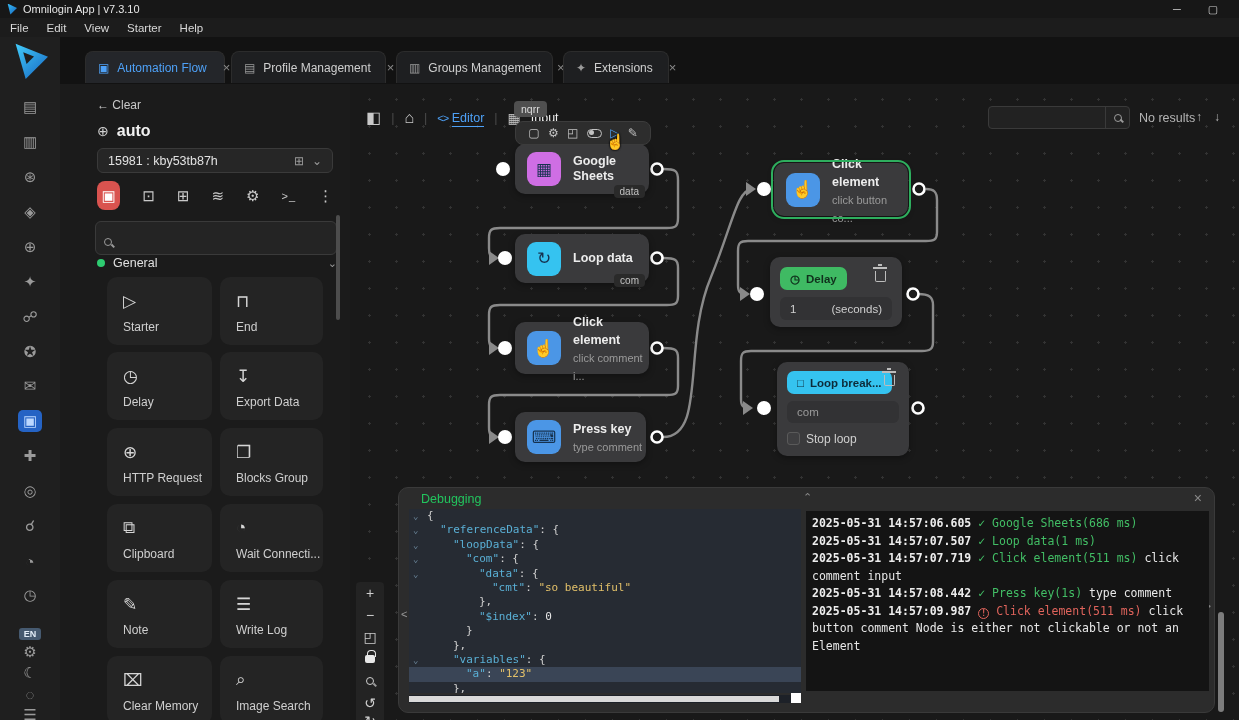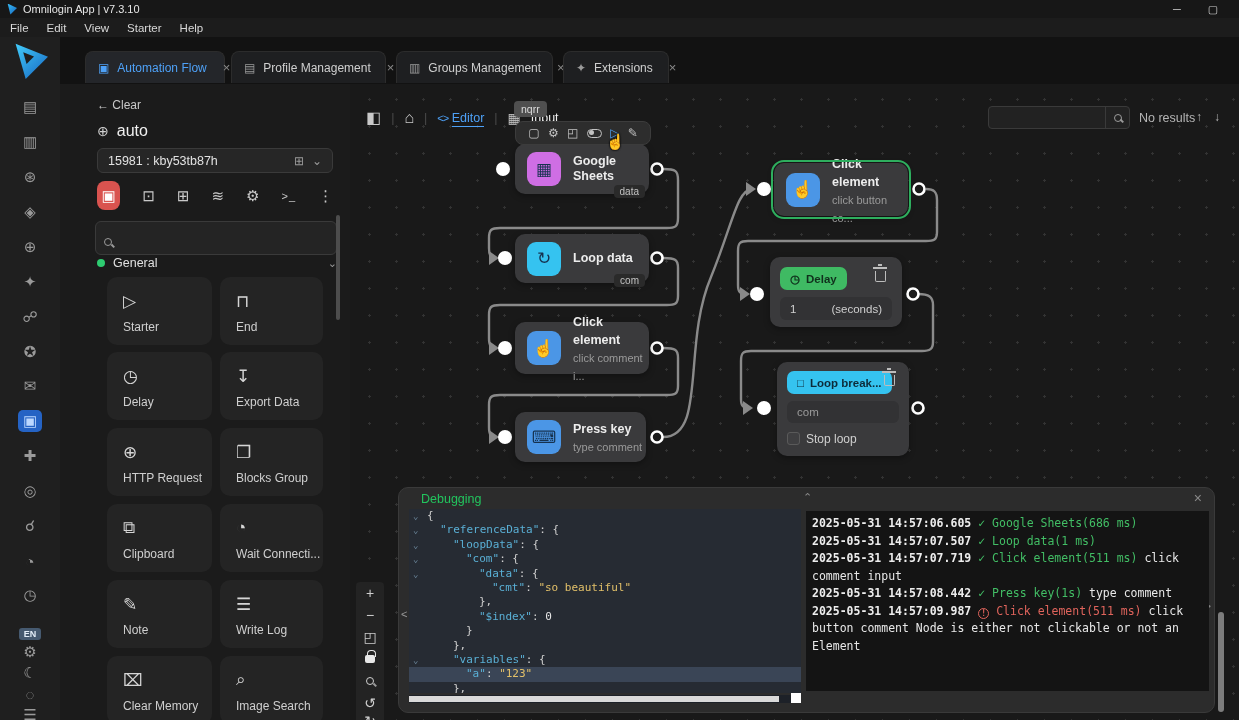--- a/index.html
+++ b/index.html
@@ -29,21 +29,21 @@
   .rail-logo { position:absolute; left:12px; top:6px; width:36px; height:36px; background:linear-gradient(135deg,#45d3ff,#1565c0); clip-path:polygon(10% 2%,100% 38%,38% 100%); }
   .rail-logo::after { content:""; position:absolute; left:10px; top:9px; width:12px; height:12px; background:#1f1f1f; clip-path:polygon(10% 2%,100% 38%,38% 100%); }
   .ritem { position:absolute; left:0; width:60px; height:26px; display:flex; align-items:center; justify-content:center; font-size:15px; color:#9a9a9a; }
   .ritem.active { color:#bcd8ff; }
   .ritem.active .rbg { background:#2563c4; border-radius:5px; width:24px; height:22px; display:flex; align-items:center; justify-content:center; }
   .lang { font-size:9px; font-weight:bold; color:#e3edf7; background:#465a70; border-radius:3px; padding:1px 5px; }
 
   
   .lpanel { left:60px; top:84px; width:290px; height:636px; background:#1b1b1b; }
   .back { font-size:12px; color:#c9c9c9; }
-  .ptitle { font-size:16px; font-weight:normal; color:#f0f0f0; }
+  .ptitle { font-size:16px; font-weight:bold; color:#f0f0f0; }
   .pticon { font-size:14px; color:#cfcfcf; margin-right:8px; }
   .pselect { background:#262626; border:1px solid #3a3a3a; border-radius:6px; display:flex; align-items:center; padding:0 10px; color:#e2e2e2; font-size:12.5px; }
   .pselect .grow { flex:1; }
   .pselect .sic { color:#9a9a9a; font-size:12px; margin-left:8px; }
   .ptool { display:flex; align-items:center; gap:22px; }
   .ptool .tbtn { font-size:15px; color:#c9c9c9; }
   .ptool .tbtn.red { background:#d9534f; color:#fff; border-radius:8px; width:34px; height:29px; display:flex; align-items:center; justify-content:center; }
   .searchbox { background:#242424; border:1px solid #3a3a3a; border-radius:6px; display:flex; padding:16px 8px; gap:6px; }
   .searchbox input { background:transparent; border:none; outline:none; color:#bbb; font-size:12px; width:100%; font-family:"Liberation Sans",sans-serif; }
   .mag { width:8px; height:8px; border:1.5px solid #9a9a9a; border-radius:50%; position:relative; flex:none; }

